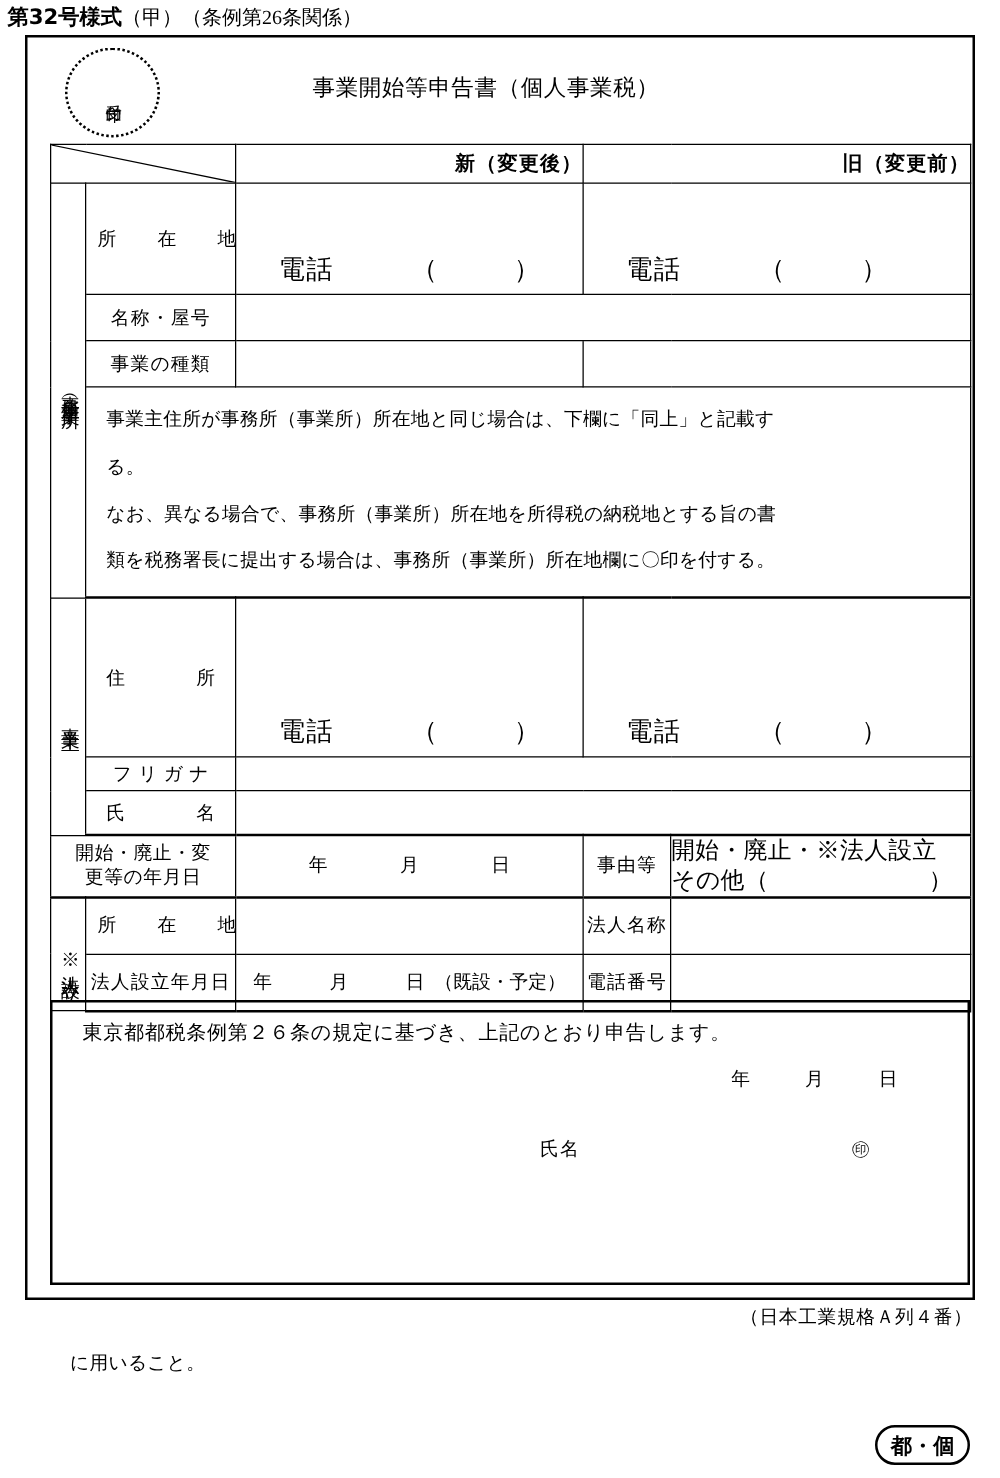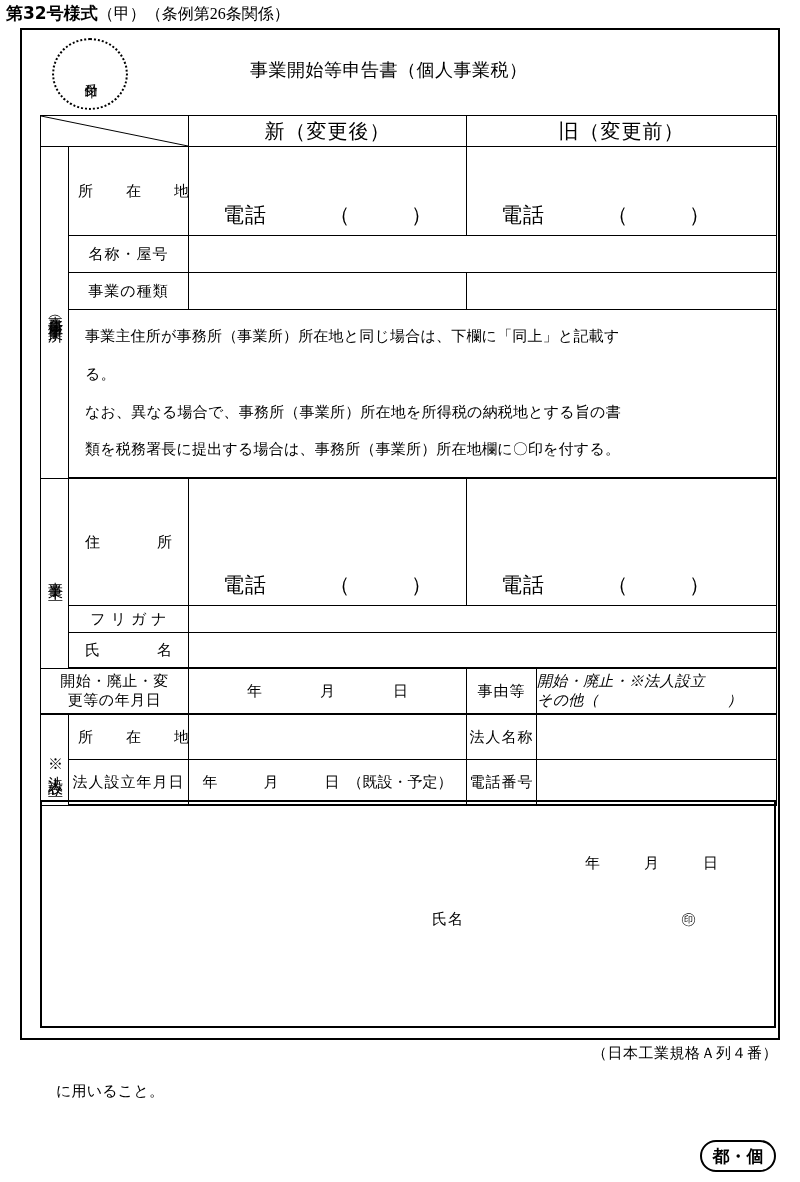--- a/index.html
+++ b/index.html
@@ -113,23 +113,24 @@
     display: block;
     text-align: center;
     font-size: 15px;
     white-space: nowrap;
   }
   .lbl-spread { letter-spacing: 9px; text-indent: 9px; }
   .lbl-spread2 { letter-spacing: 5px; text-indent: 5px; }
   .lbl-tight { letter-spacing: 1px; }
 
   .hdr-col {
-    text-align: center;
-    font-size: 20px;
+    text-align: right;
+    font-size: 16px;
     letter-spacing: 1px;
+    font-weight: bold;
   }
 
   
   .diag { position: relative; }
   .diag svg { position: absolute; inset: 0; width: 100%; height: 100%; }
 
   
   .addr-cell { height: 88px; position: relative; }
   .phone-line {
     position: absolute;
@@ -154,24 +155,23 @@
   
   .dateline {
     text-align: center;
     font-size: 15px;
     white-space: nowrap;
   }
   .dateline .g { display: inline-block; width: 58px; }
 
   .reason-cell {
     padding: 4px 6px 4px 8px;
-    font-size: 15px;
+    font-size: 19px;
     line-height: 1.25;
     letter-spacing: 0.3px;
-    font-style: italic;
   }
   .reason-cell .l2 { display: block; }
   .reason-cell .paren-gap { display: inline-block; width: 128px; }
 
   .start-label {
     text-align: center;
     font-size: 15px;
     line-height: 1.25;
     letter-spacing: 0.5px;
   }
@@ -425,20 +425,21 @@
     </td>
     <td class="thick-b" style="text-align:center">
       <span class="lbl lbl-tight">電話番号</span>
     </td>
     <td class="thick-b"></td>
   </tr>
 </tbody>
   </table>
 
 <div class="decl">
+  <div class="decl-text">東京都都税条例第２６条の規定に基づき、上記のとおり申告します。</div>
   <div class="decl-date">
     <span>年</span><span class="g"></span><span>月</span><span class="g"></span><span>日</span>
   </div>
   <div class="decl-name">氏名</div>
   <div class="decl-seal">㊞</div>
 </div>
 
 <div class="jis-note">（日本工業規格Ａ列４番）</div>
 
 <div class="remarks">

